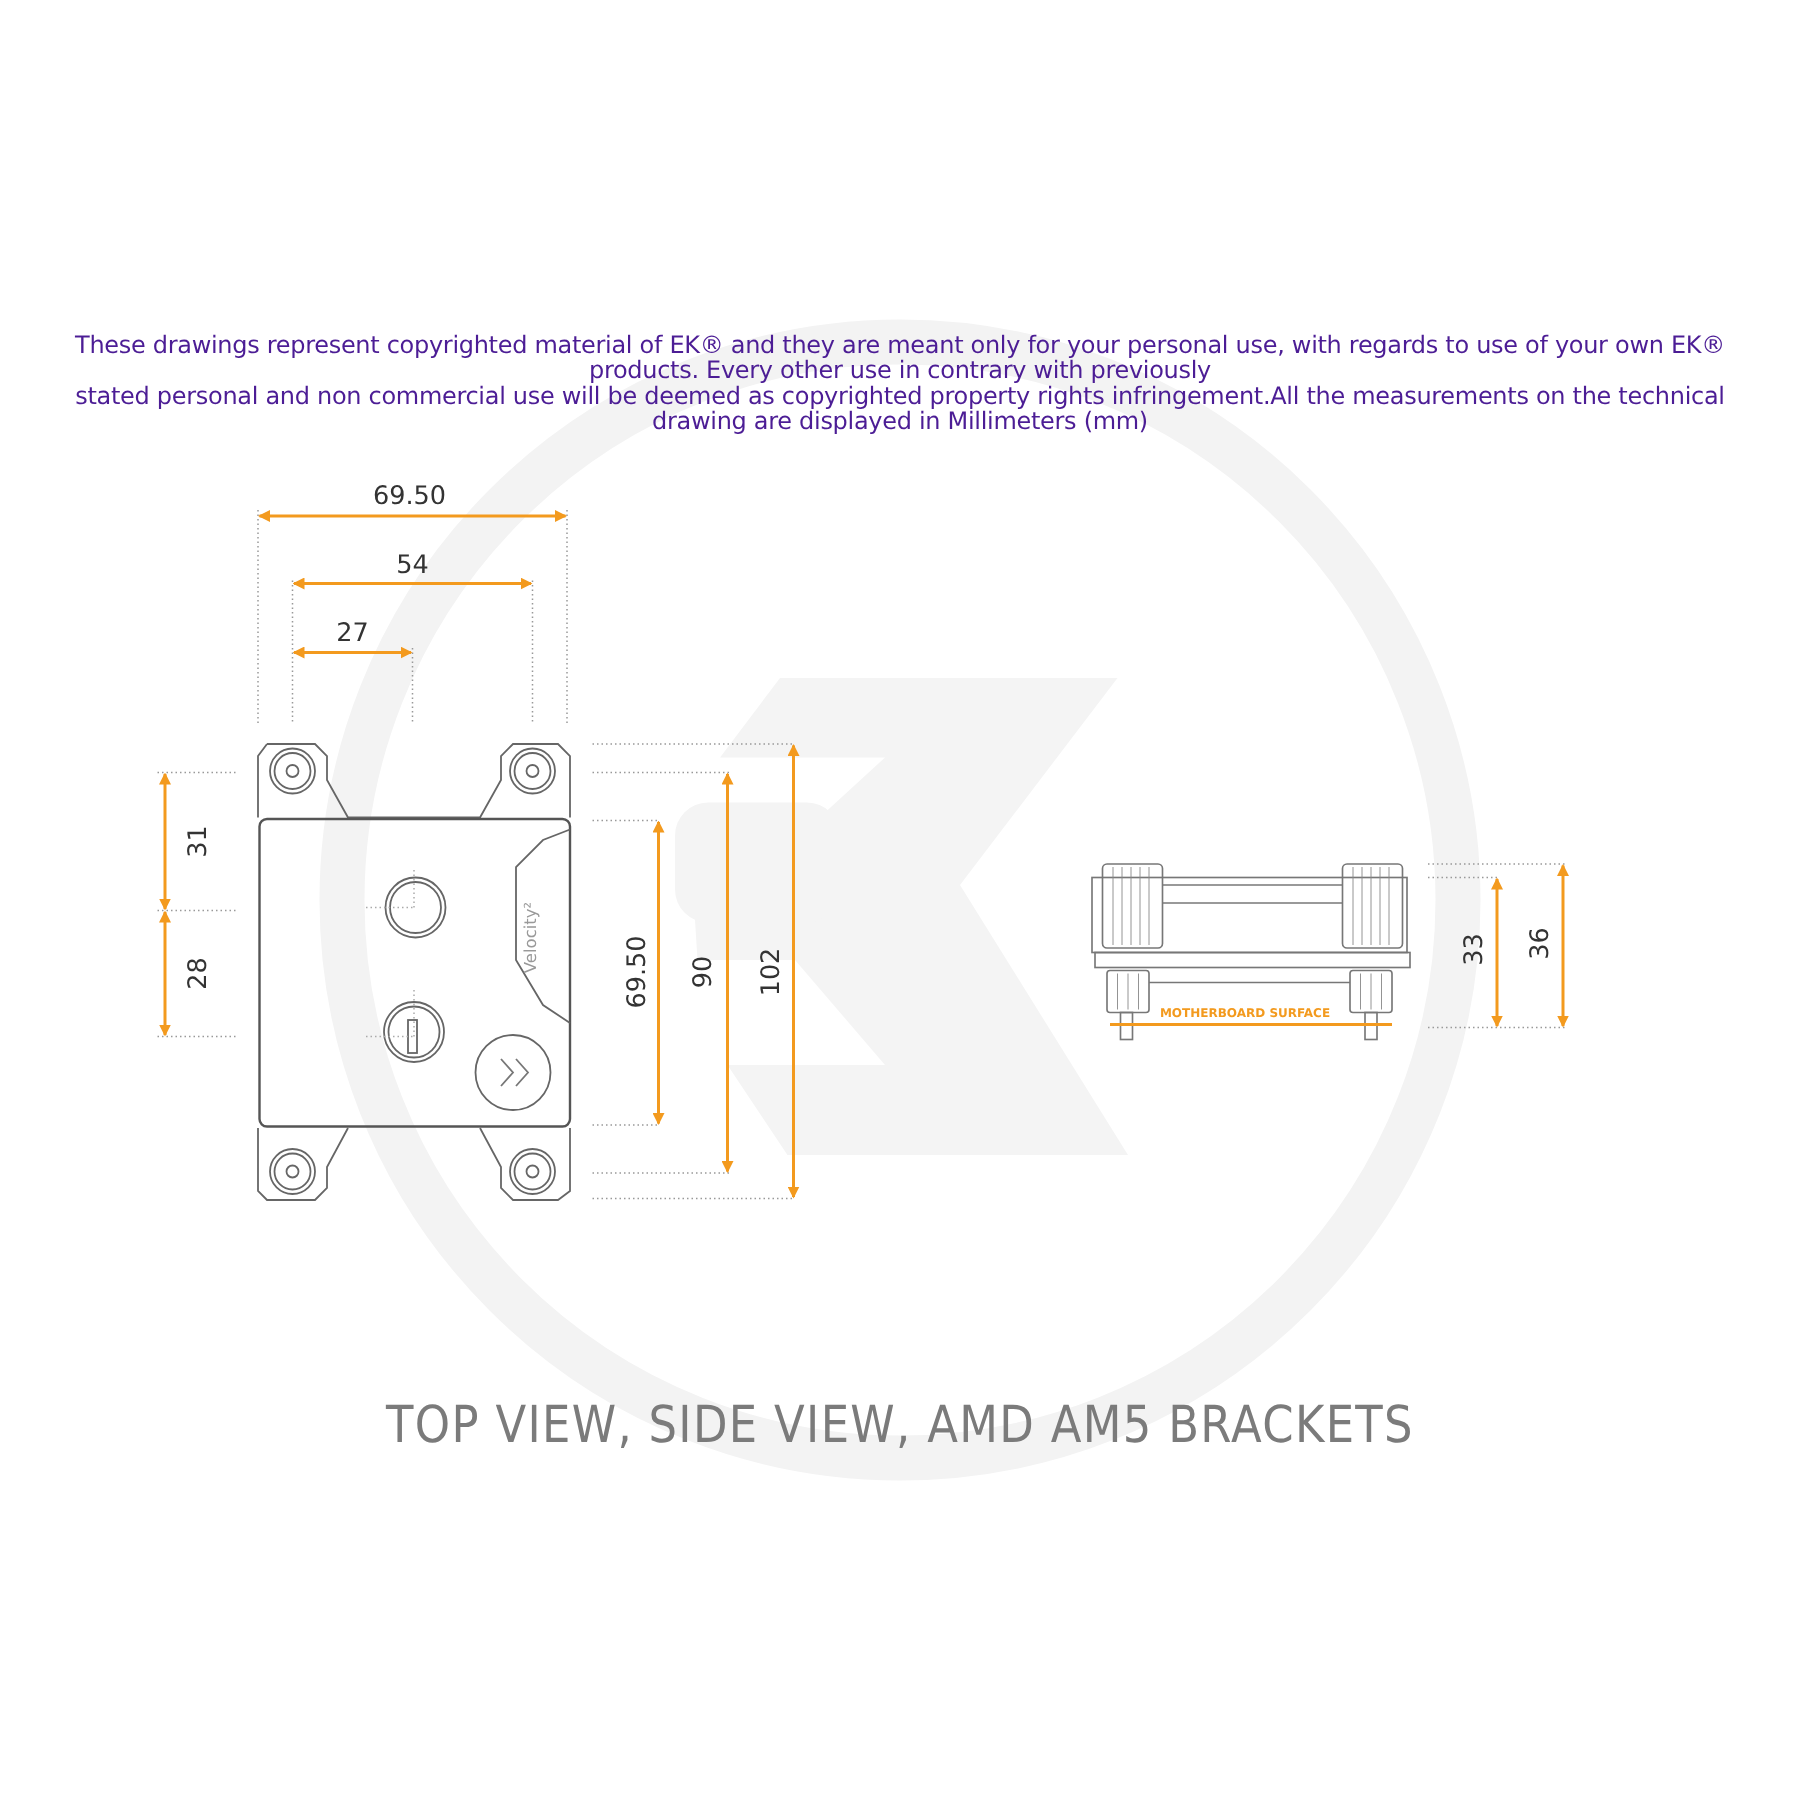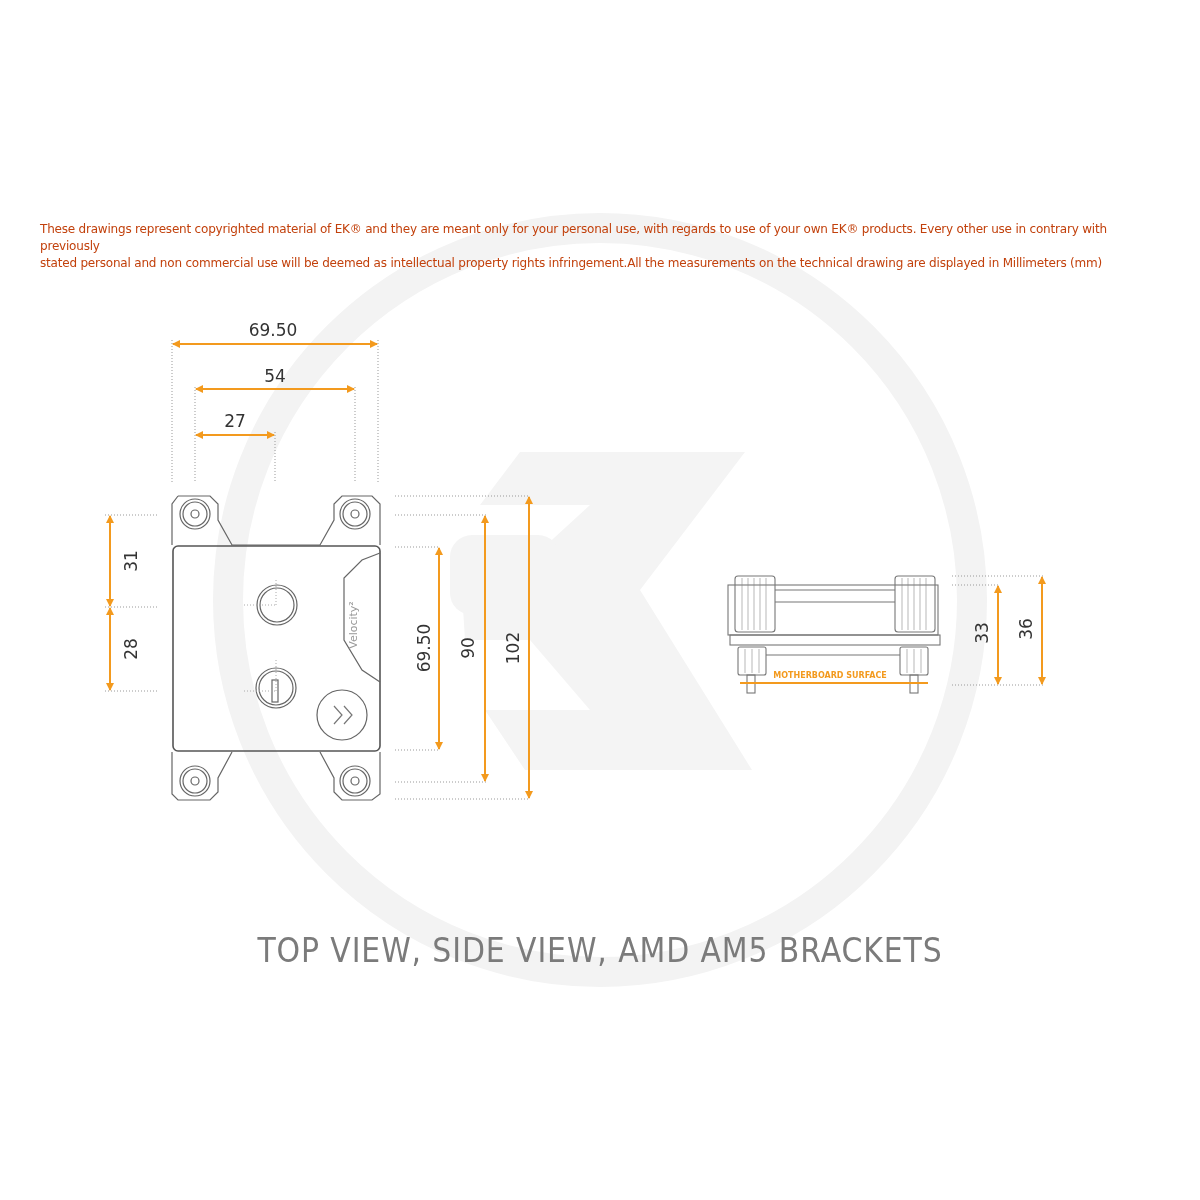--- a/index.html
+++ b/index.html
@@ -1,17 +1,17 @@
 <!DOCTYPE html>
 <html><head>
 <meta charset="utf-8">
 <style>
   html,body{margin:0;padding:0;background:#fff;}
   body{width:1200px;height:1200px;position:relative;overflow:hidden;font-family:"DejaVu Sans",sans-serif;}
-  .disclaimer{position:absolute;left:40px;top:221px;width:1120px;text-align:left;font-size:12px;line-height:17px;color:#c2410c;font-family:"DejaVu Sans",sans-serif;letter-spacing:-0.2px;}
+  .disclaimer{position:absolute;left:40px;top:221px;width:1120px;text-align:center;font-size:16px;line-height:17px;color:#4c1d95;font-family:"DejaVu Sans",sans-serif;letter-spacing:-0.2px;}
   .caption{position:absolute;left:0;top:930px;width:1200px;text-align:center;font-size:34px;color:#7b7b7b;letter-spacing:1px;font-family:"DejaVu Sans",sans-serif;font-weight:normal;transform:scaleX(0.88);}
   svg.drawing{position:absolute;left:0;top:0;}
   .dim{font-family:"DejaVu Sans",sans-serif;font-size:17px;fill:#333;}
   .mb{font-family:"DejaVu Sans",sans-serif;font-size:8px;font-weight:bold;fill:#f39a1e;}
 </style>
 </head>
 <body>
 
 <svg class="drawing" width="1200" height="1200" viewBox="0 0 1200 1200">
   <defs>
@@ -152,16 +152,16 @@
       <line x1="998" y1="586" x2="998" y2="684"></line>
       <line x1="1042" y1="577" x2="1042" y2="684"></line>
     </g>
     <text class="dim" transform="translate(988,633) rotate(-90)" text-anchor="middle">33</text>
     <text class="dim" transform="translate(1032,629) rotate(-90)" text-anchor="middle">36</text>
   </g>
 </svg>
 
 <div class="disclaimer">
   <div>These drawings represent copyrighted material of EK® and they are meant only for your personal use, with regards to use of  your own EK® products. Every other use in contrary with previously</div>
-  <div>stated personal and non commercial use will be deemed as intellectual property rights infringement.All the measurements on the technical drawing are displayed in Millimeters (mm)</div>
+  <div>stated personal and non commercial use will be deemed as copyrighted property rights infringement.All the measurements on the technical drawing are displayed in Millimeters (mm)</div>
 </div>
 
 <div class="caption">TOP VIEW, SIDE VIEW, AMD AM5 BRACKETS</div>
 
 </body></html>

